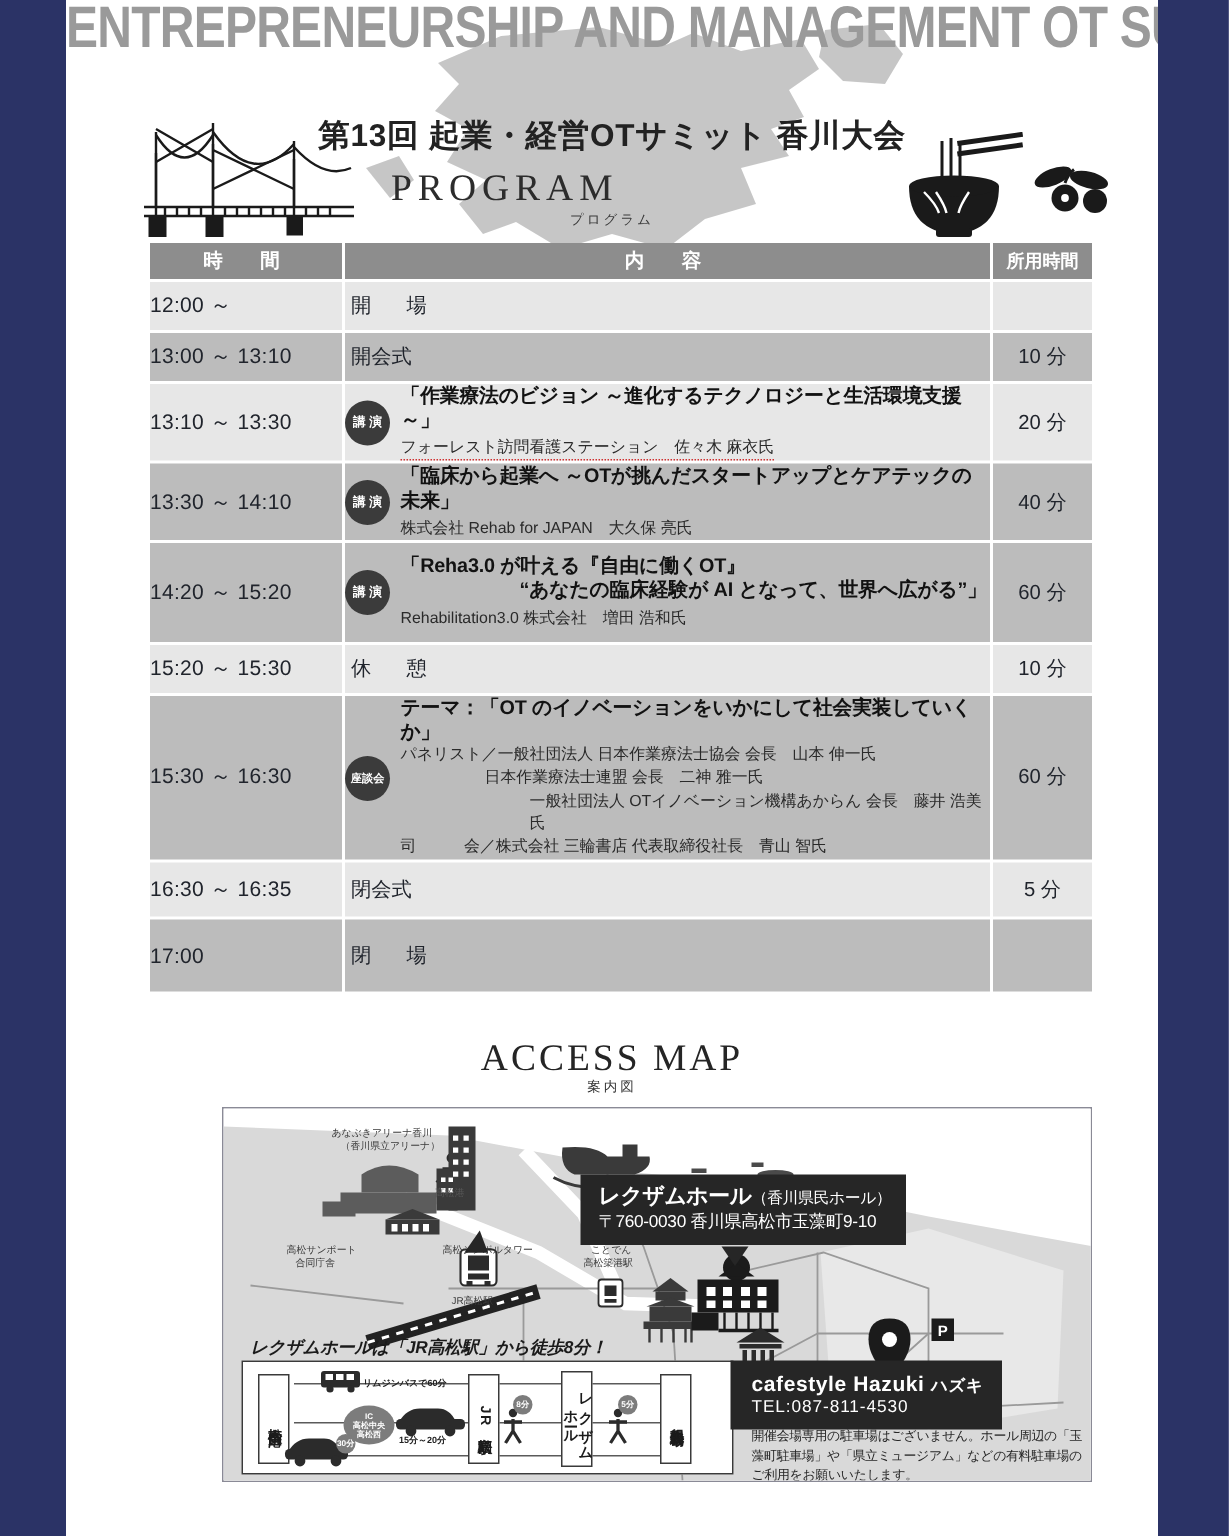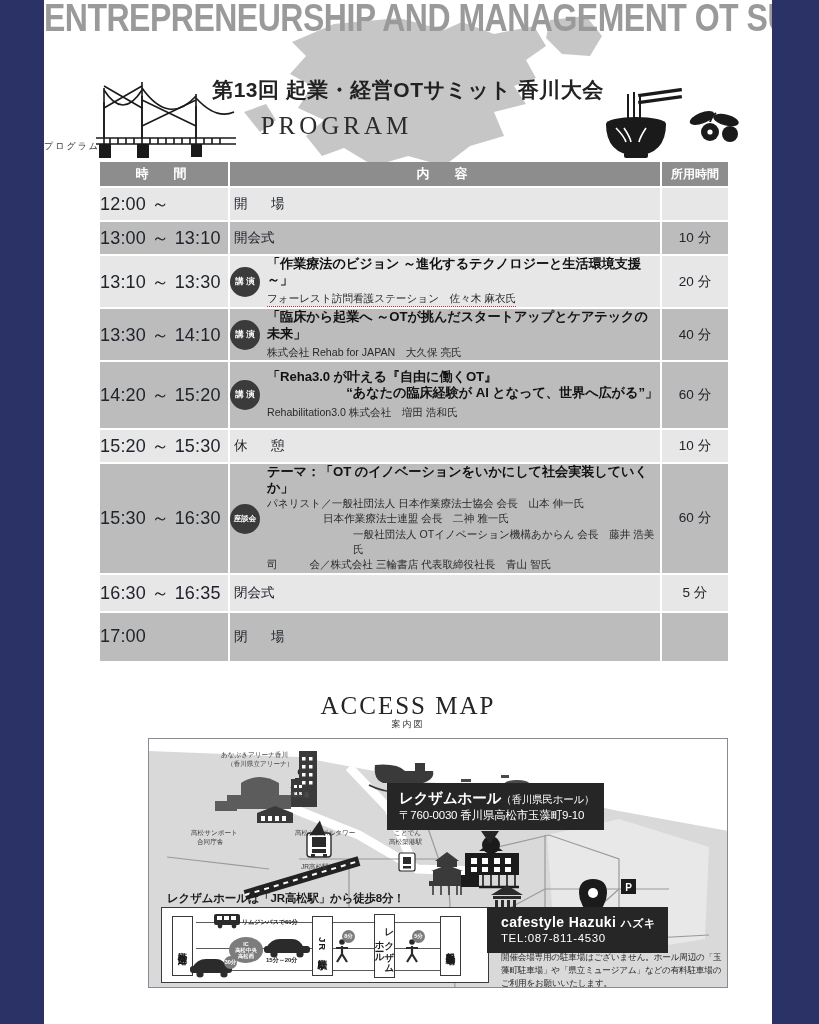--- a/index.html
+++ b/index.html
@@ -82,20 +82,21 @@
     text-align: center;
     font-family: "Liberation Serif", serif;
     font-size: 25px;
     letter-spacing: 4px;
     color: #2c2c2c;
     z-index: 3;
   }
   .program-kana {
     position: absolute;
     left: 0; top: 140px; width: 728px;
+    text-align: center;
     font-family: "Liberation Serif", serif;
     font-size: 9px;
     letter-spacing: 2px;
     color: #3a3a3a;
     z-index: 3;
   }
 
   
   .prog-wrap {
     position: absolute;
@@ -127,21 +128,21 @@
     text-align: center;
   }
   thead th.dur-h { letter-spacing: 0px; font-size: 12px; }
 
   tbody tr.light td { background: #e7e7e7; }
   tbody tr.dark  td { background: #bcbcbc; }
 
   td.time {
     text-align: left;
     padding-left: 12px;
-    font-size: 18px;
+    font-size: 14px;
     color: #20242c;
     letter-spacing: 0.2px;
   }
   td.dur {
     text-align: center;
     font-size: 13.5px;
     color: #20242c;
   }
   td.body {
     padding: 6px 8px 6px 10px;
@@ -276,20 +277,21 @@
     border-left: 9px solid transparent;
     border-right: 9px solid transparent;
     border-top: 13px solid #262626;
   }
 
   .walk-note {
     position: absolute;
     left: 18px; top: 152px;
     font-size: 11.5px;
     font-weight: 700;
+    font-style: italic;
     color: #1b1b1b;
     letter-spacing: -0.2px;
     z-index: 11;
   }
 
   
   .route {
     position: absolute;
     left: 12px; top: 168px;
     width: 328px; height: 76px;

